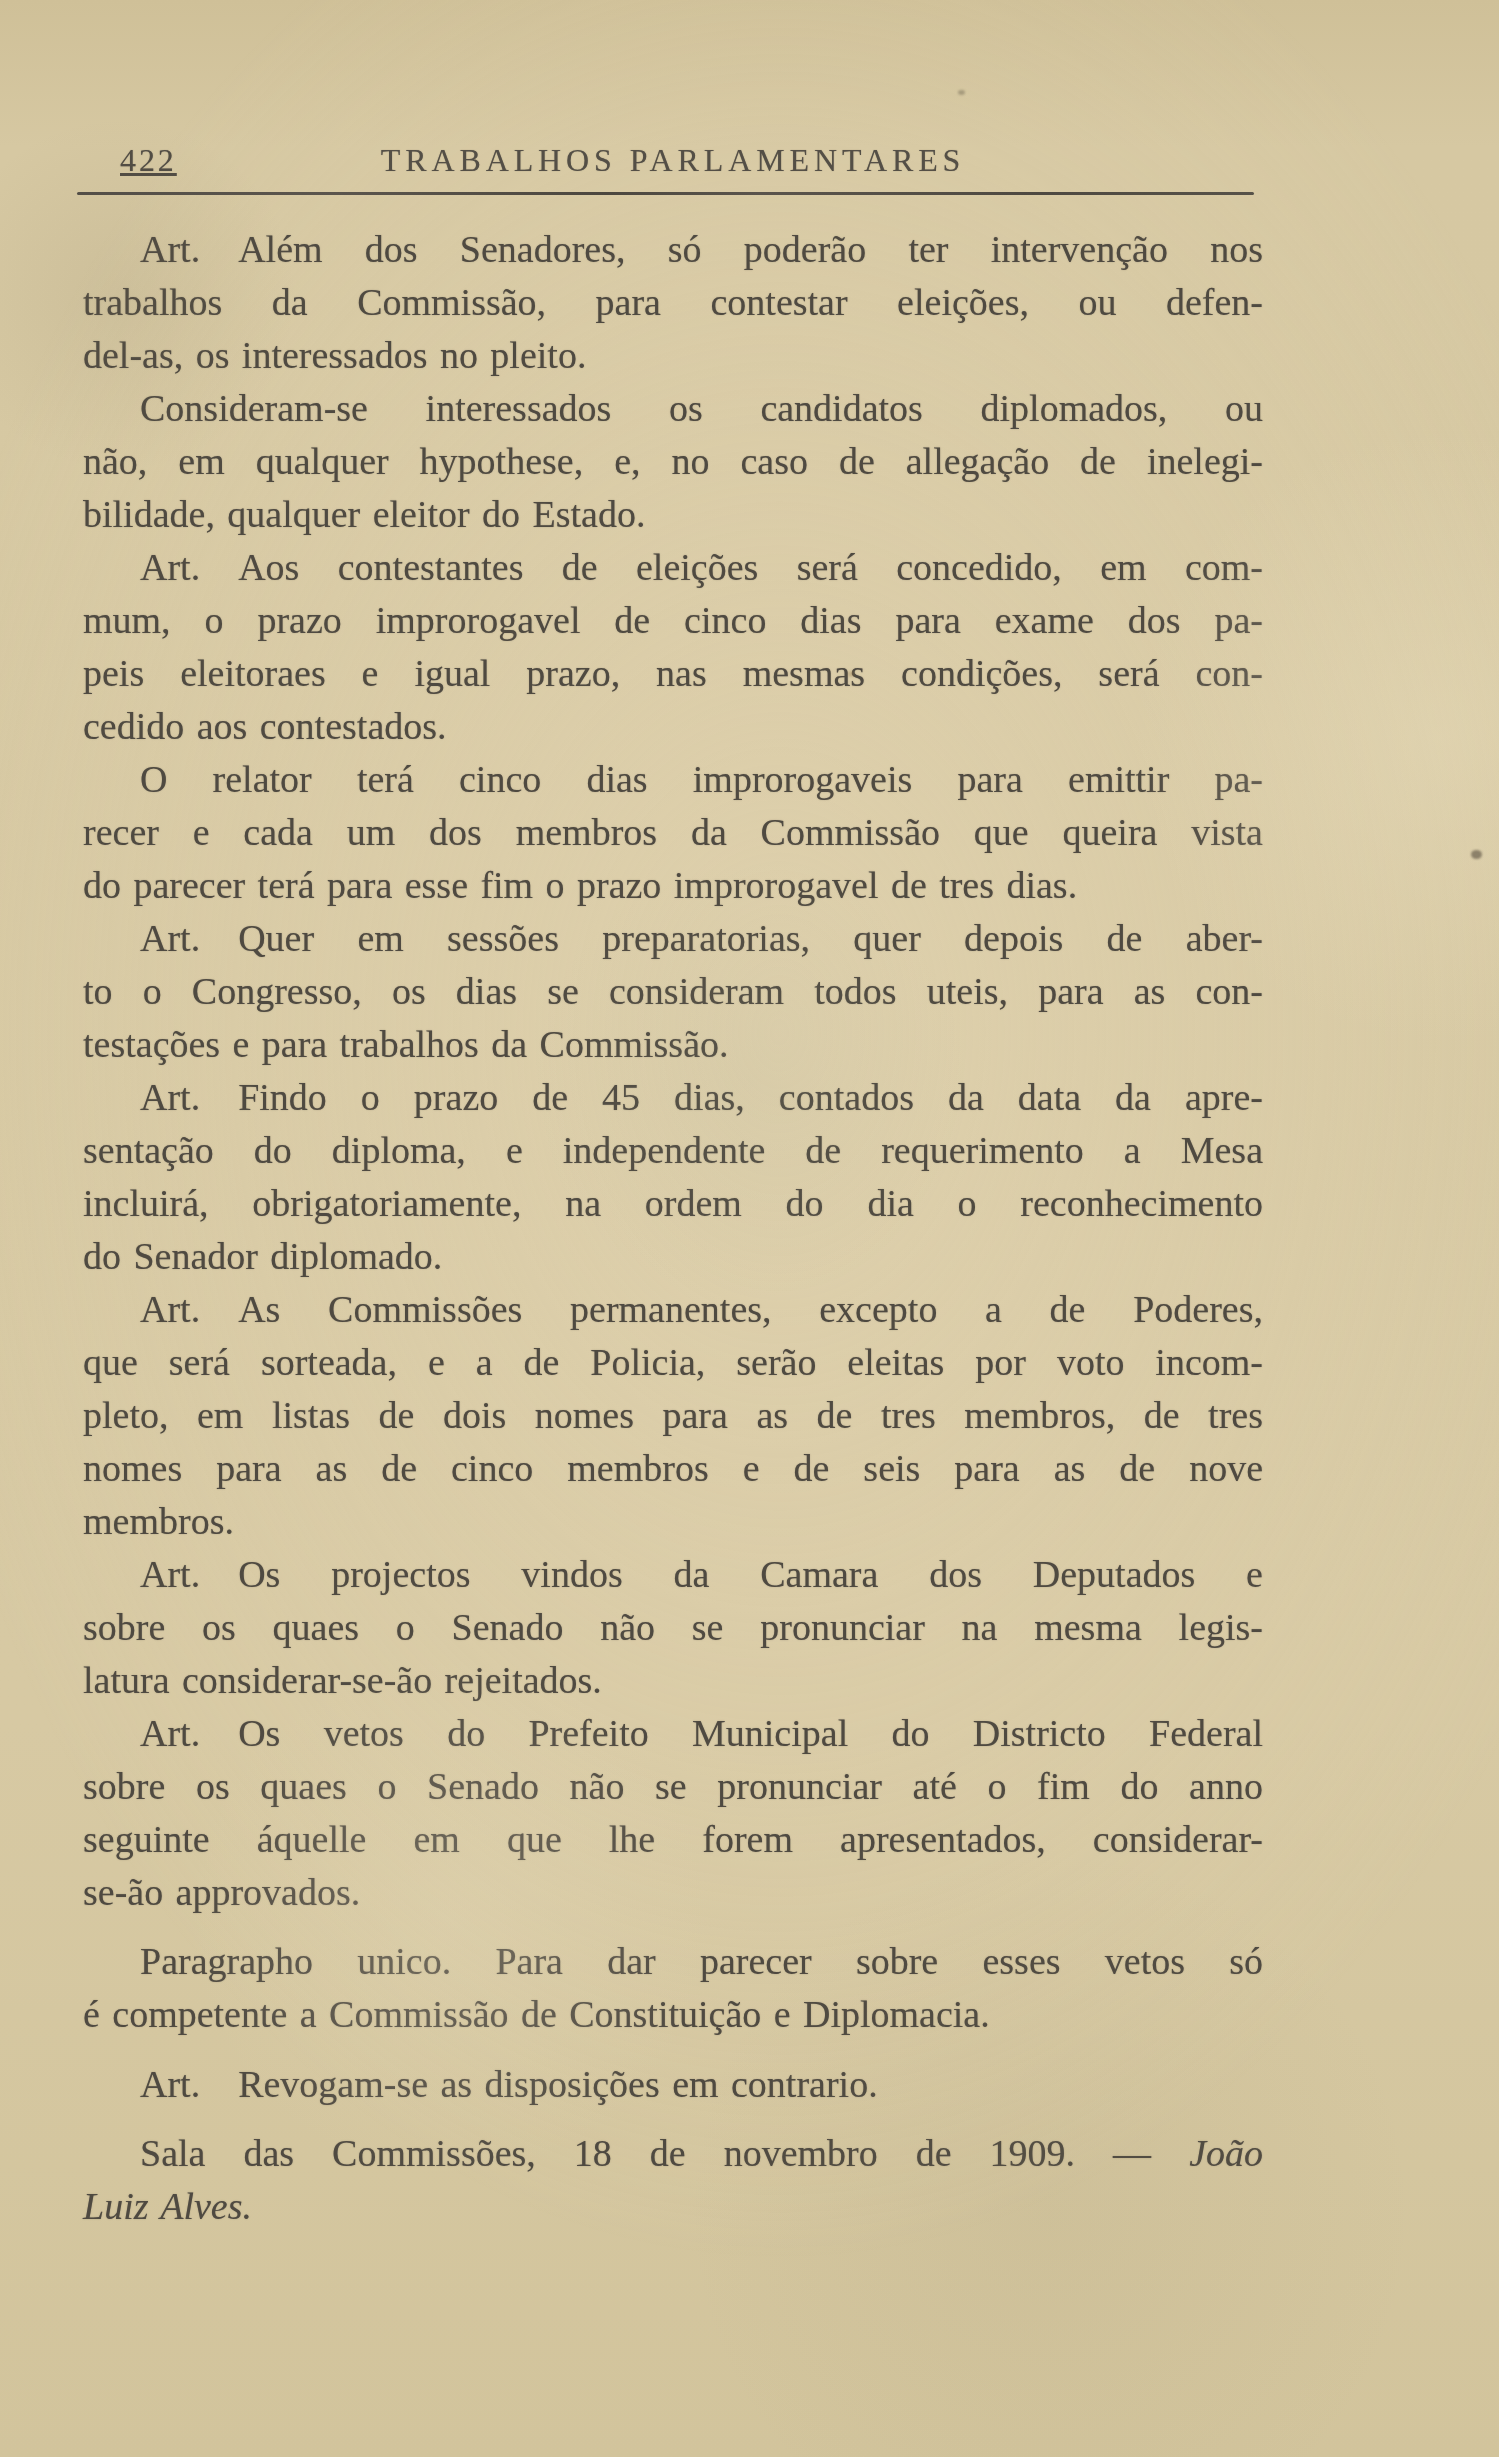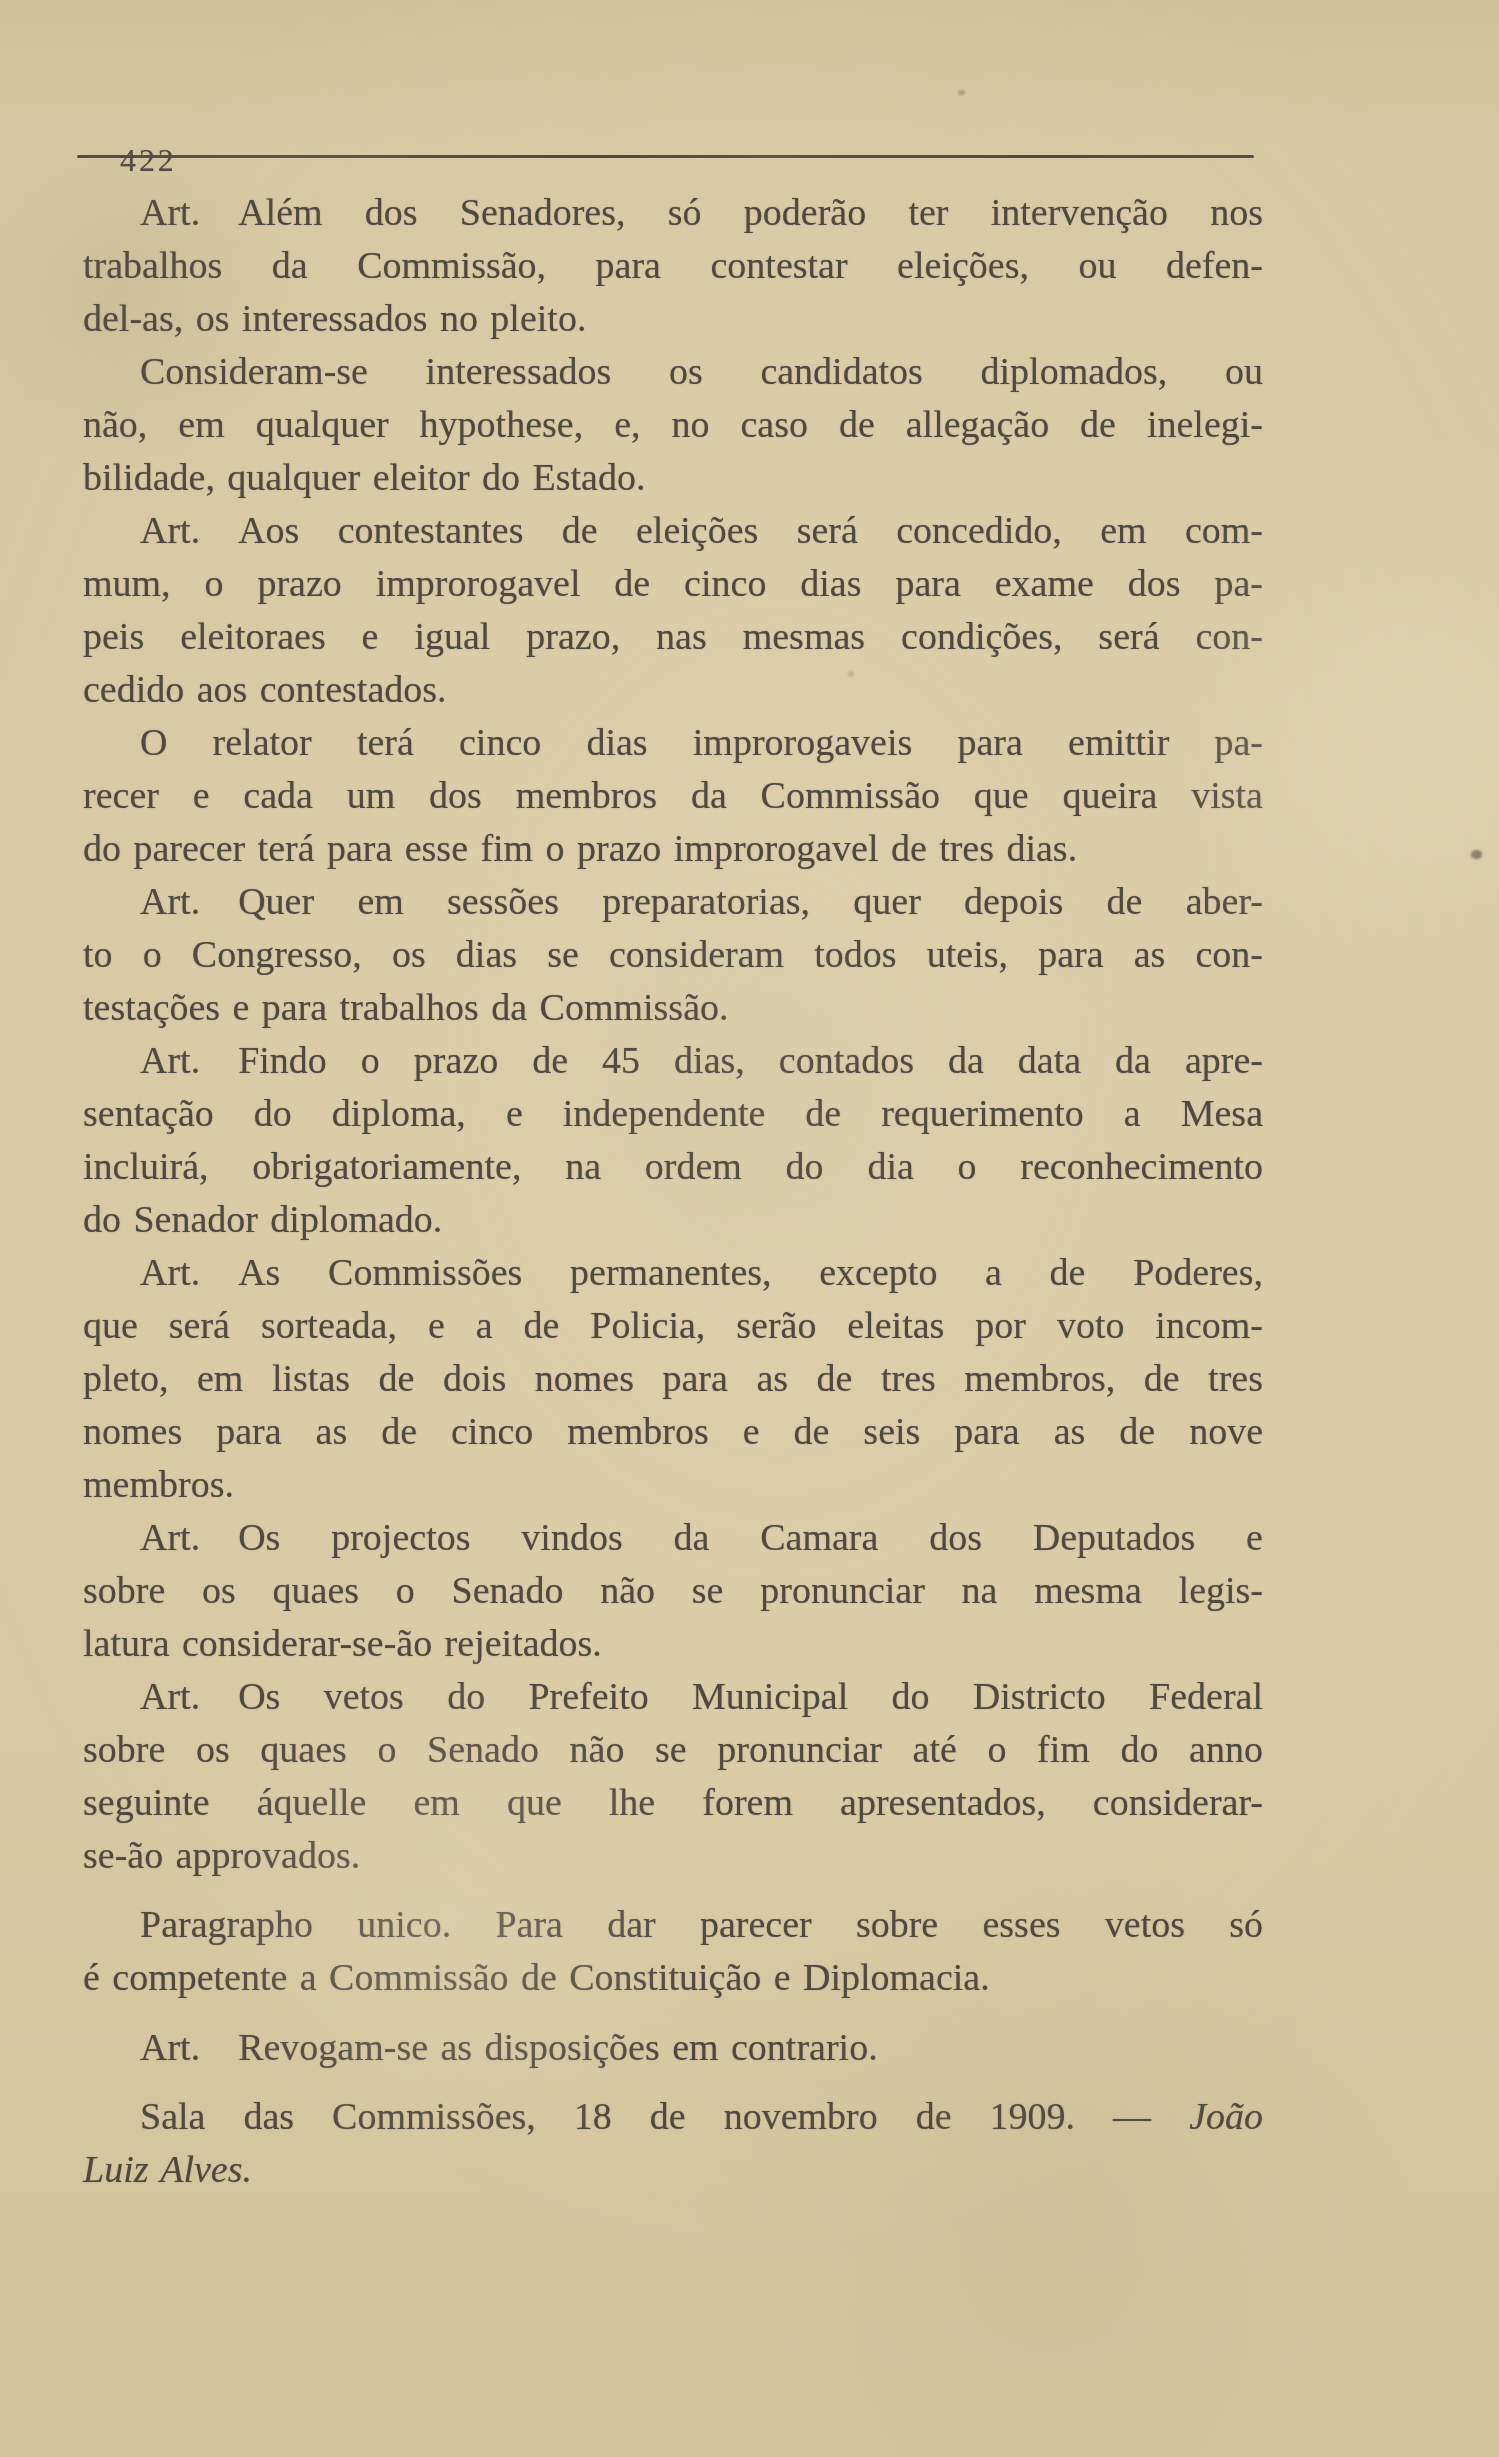--- a/index.html
+++ b/index.html
@@ -31,20 +31,21 @@
   .page-header {
     position: relative;
     margin: 0 237px 0 83px;
     padding-top: 142px;
   }
   .page-number {
     position: absolute; left: 37px; top: 142px;
     font-size: 32px; letter-spacing: 2.9px;
     color: #524d44;
     text-shadow: 0 0 1px rgba(82,77,68,0.5);
+    text-decoration: underline;
   }
   .running-title {
     text-align: center;
     font-size: 32px; letter-spacing: 4.9px;
     color: #544f46;
     text-shadow: 0 0 1px rgba(84,79,70,0.5);
   }
   .header-rule {
     margin-top: 12.7px;
     margin-left: -5.9px;
@@ -71,20 +72,21 @@
 </head>
 <body>
 
 <div class="texture"></div>
 <div class="speck speck-a"></div>
 <div class="speck speck-b"></div>
 <div class="speck speck-c"></div>
 
 <div class="page-header">
   <span class="page-number">422</span>
+  <div class="running-title">TRABALHOS PARLAMENTARES</div>
   <div class="header-rule"></div>
 </div>
 
 <div class="text-block">
     <div class="paragraph">
       <div class="line first"><span>Art. Além dos Senadores, só poderão ter intervenção nos</span></div>
       <div class="line"><span>trabalhos da Commissão, para contestar eleições, ou defen-</span></div>
       <div class="line last"><span>del-as, os interessados no pleito.</span></div>
     </div>
     <div class="paragraph">

